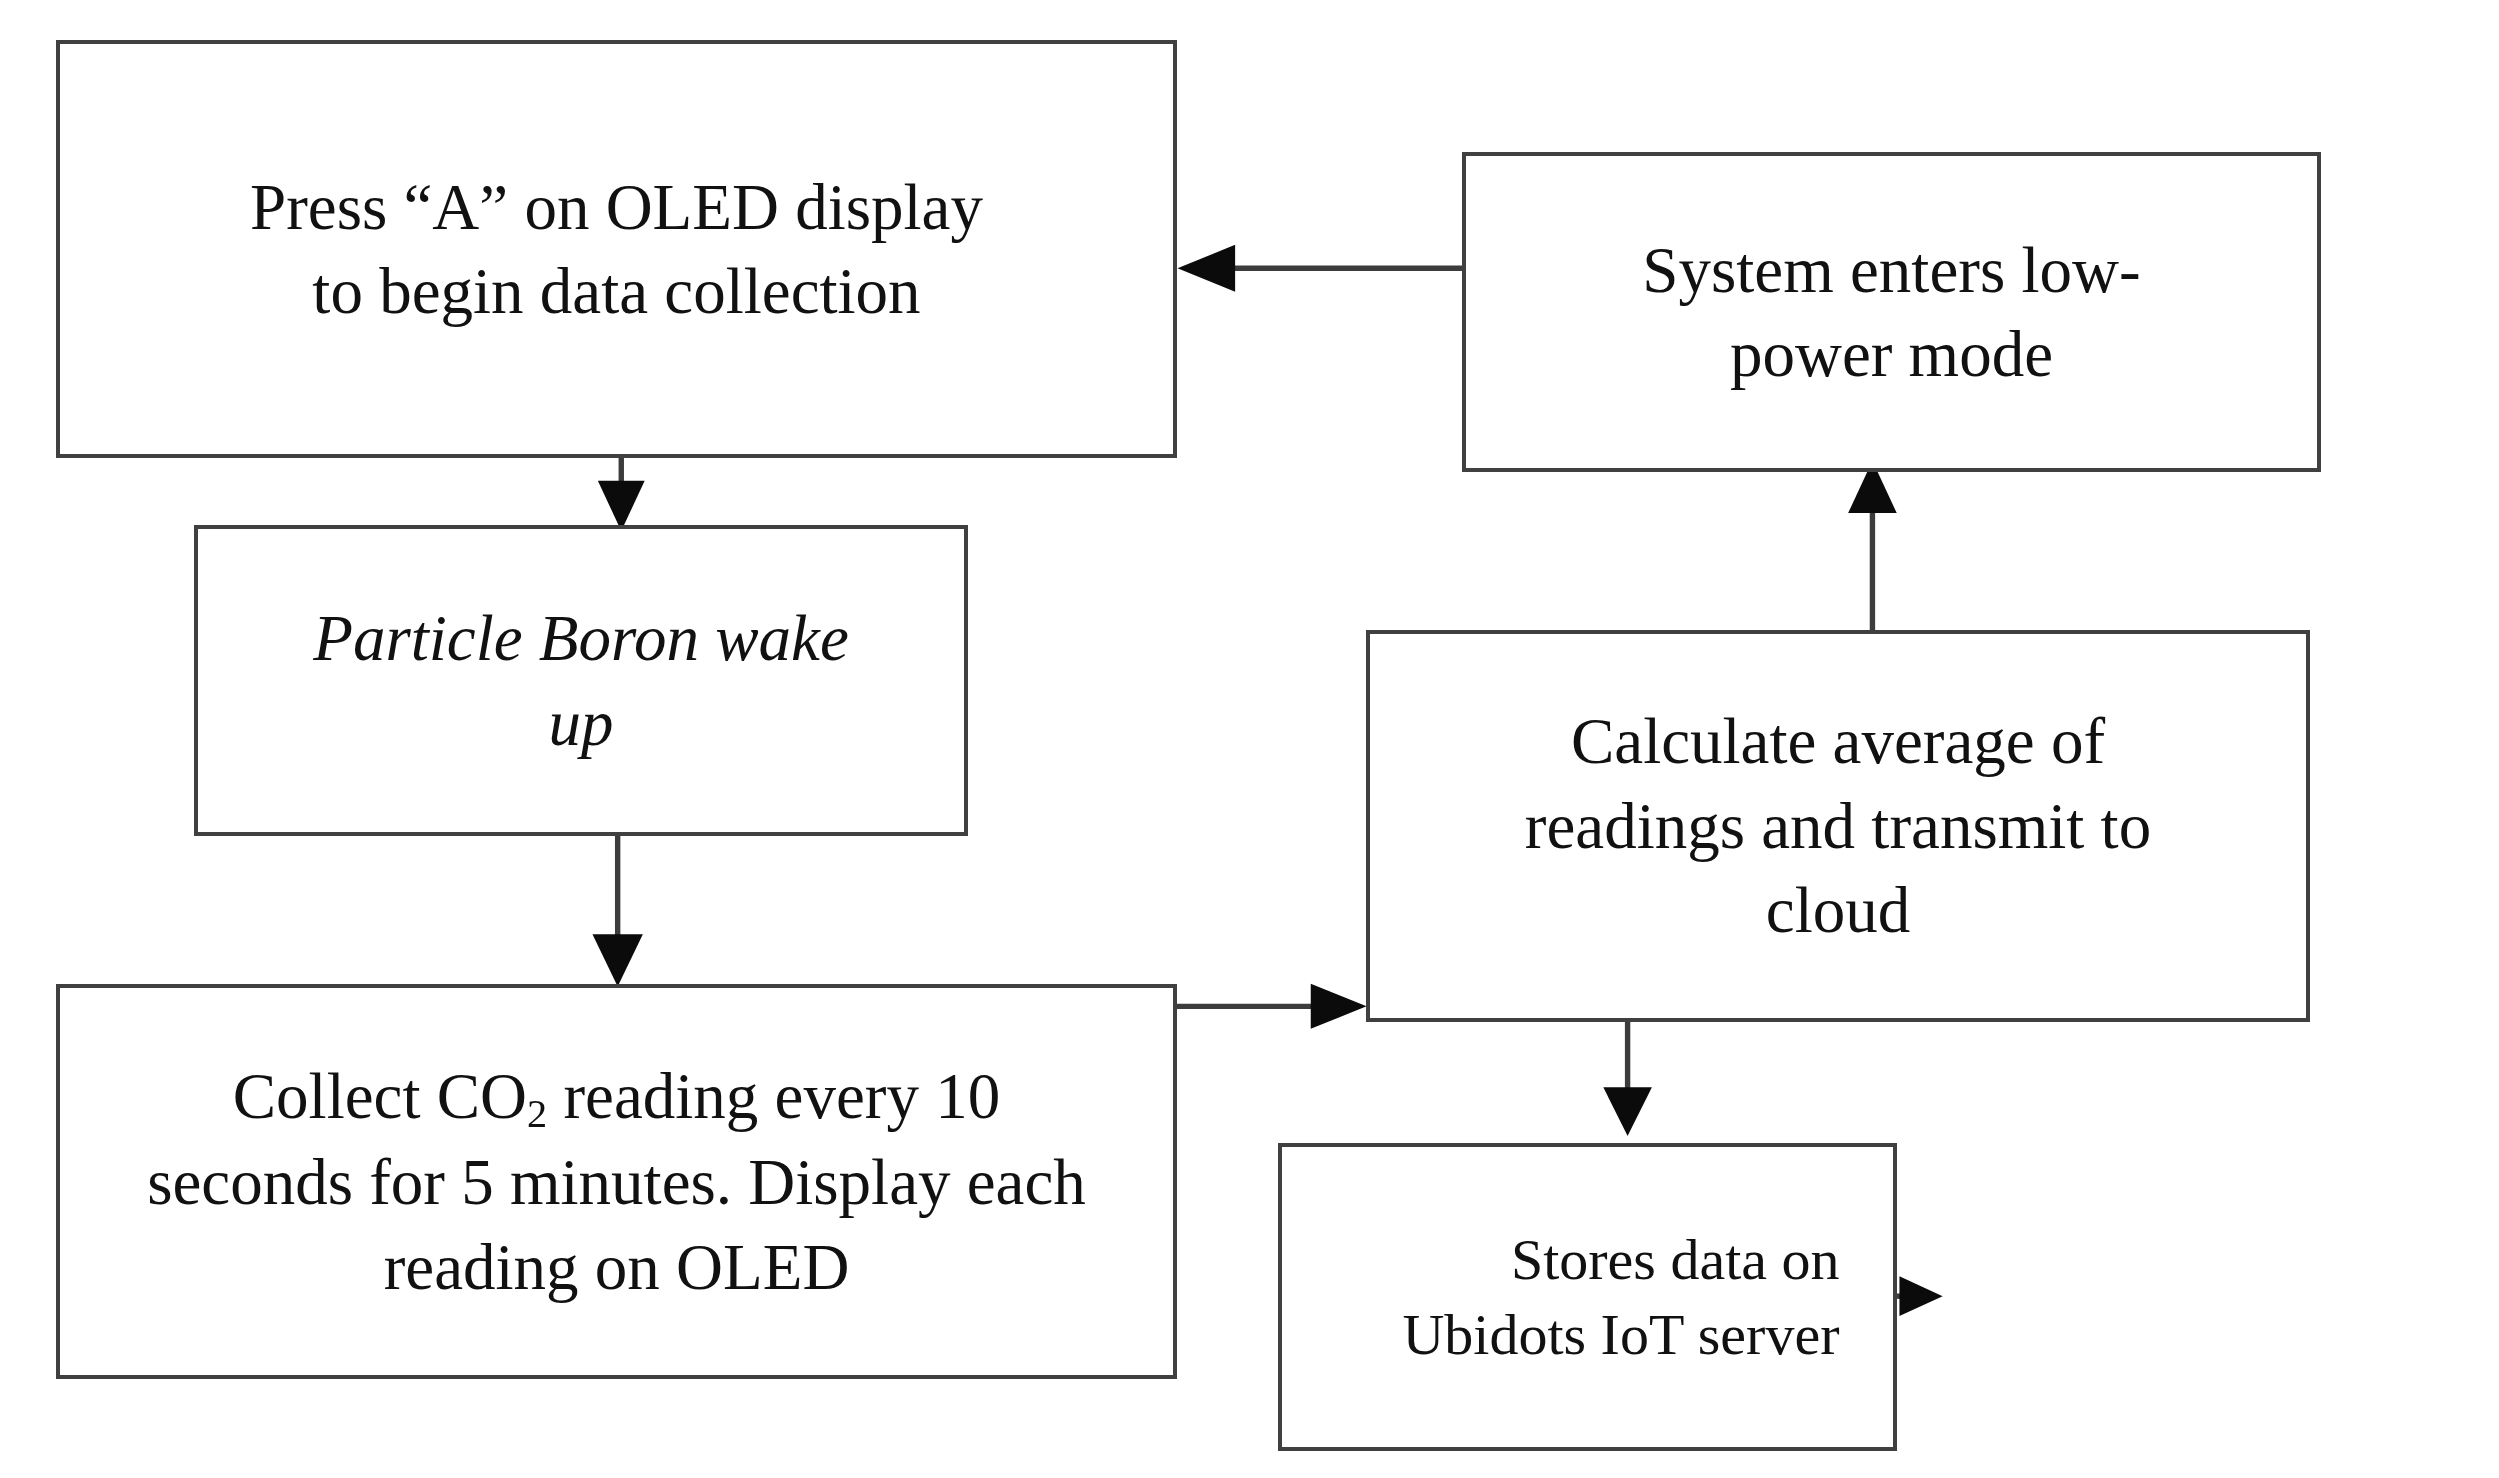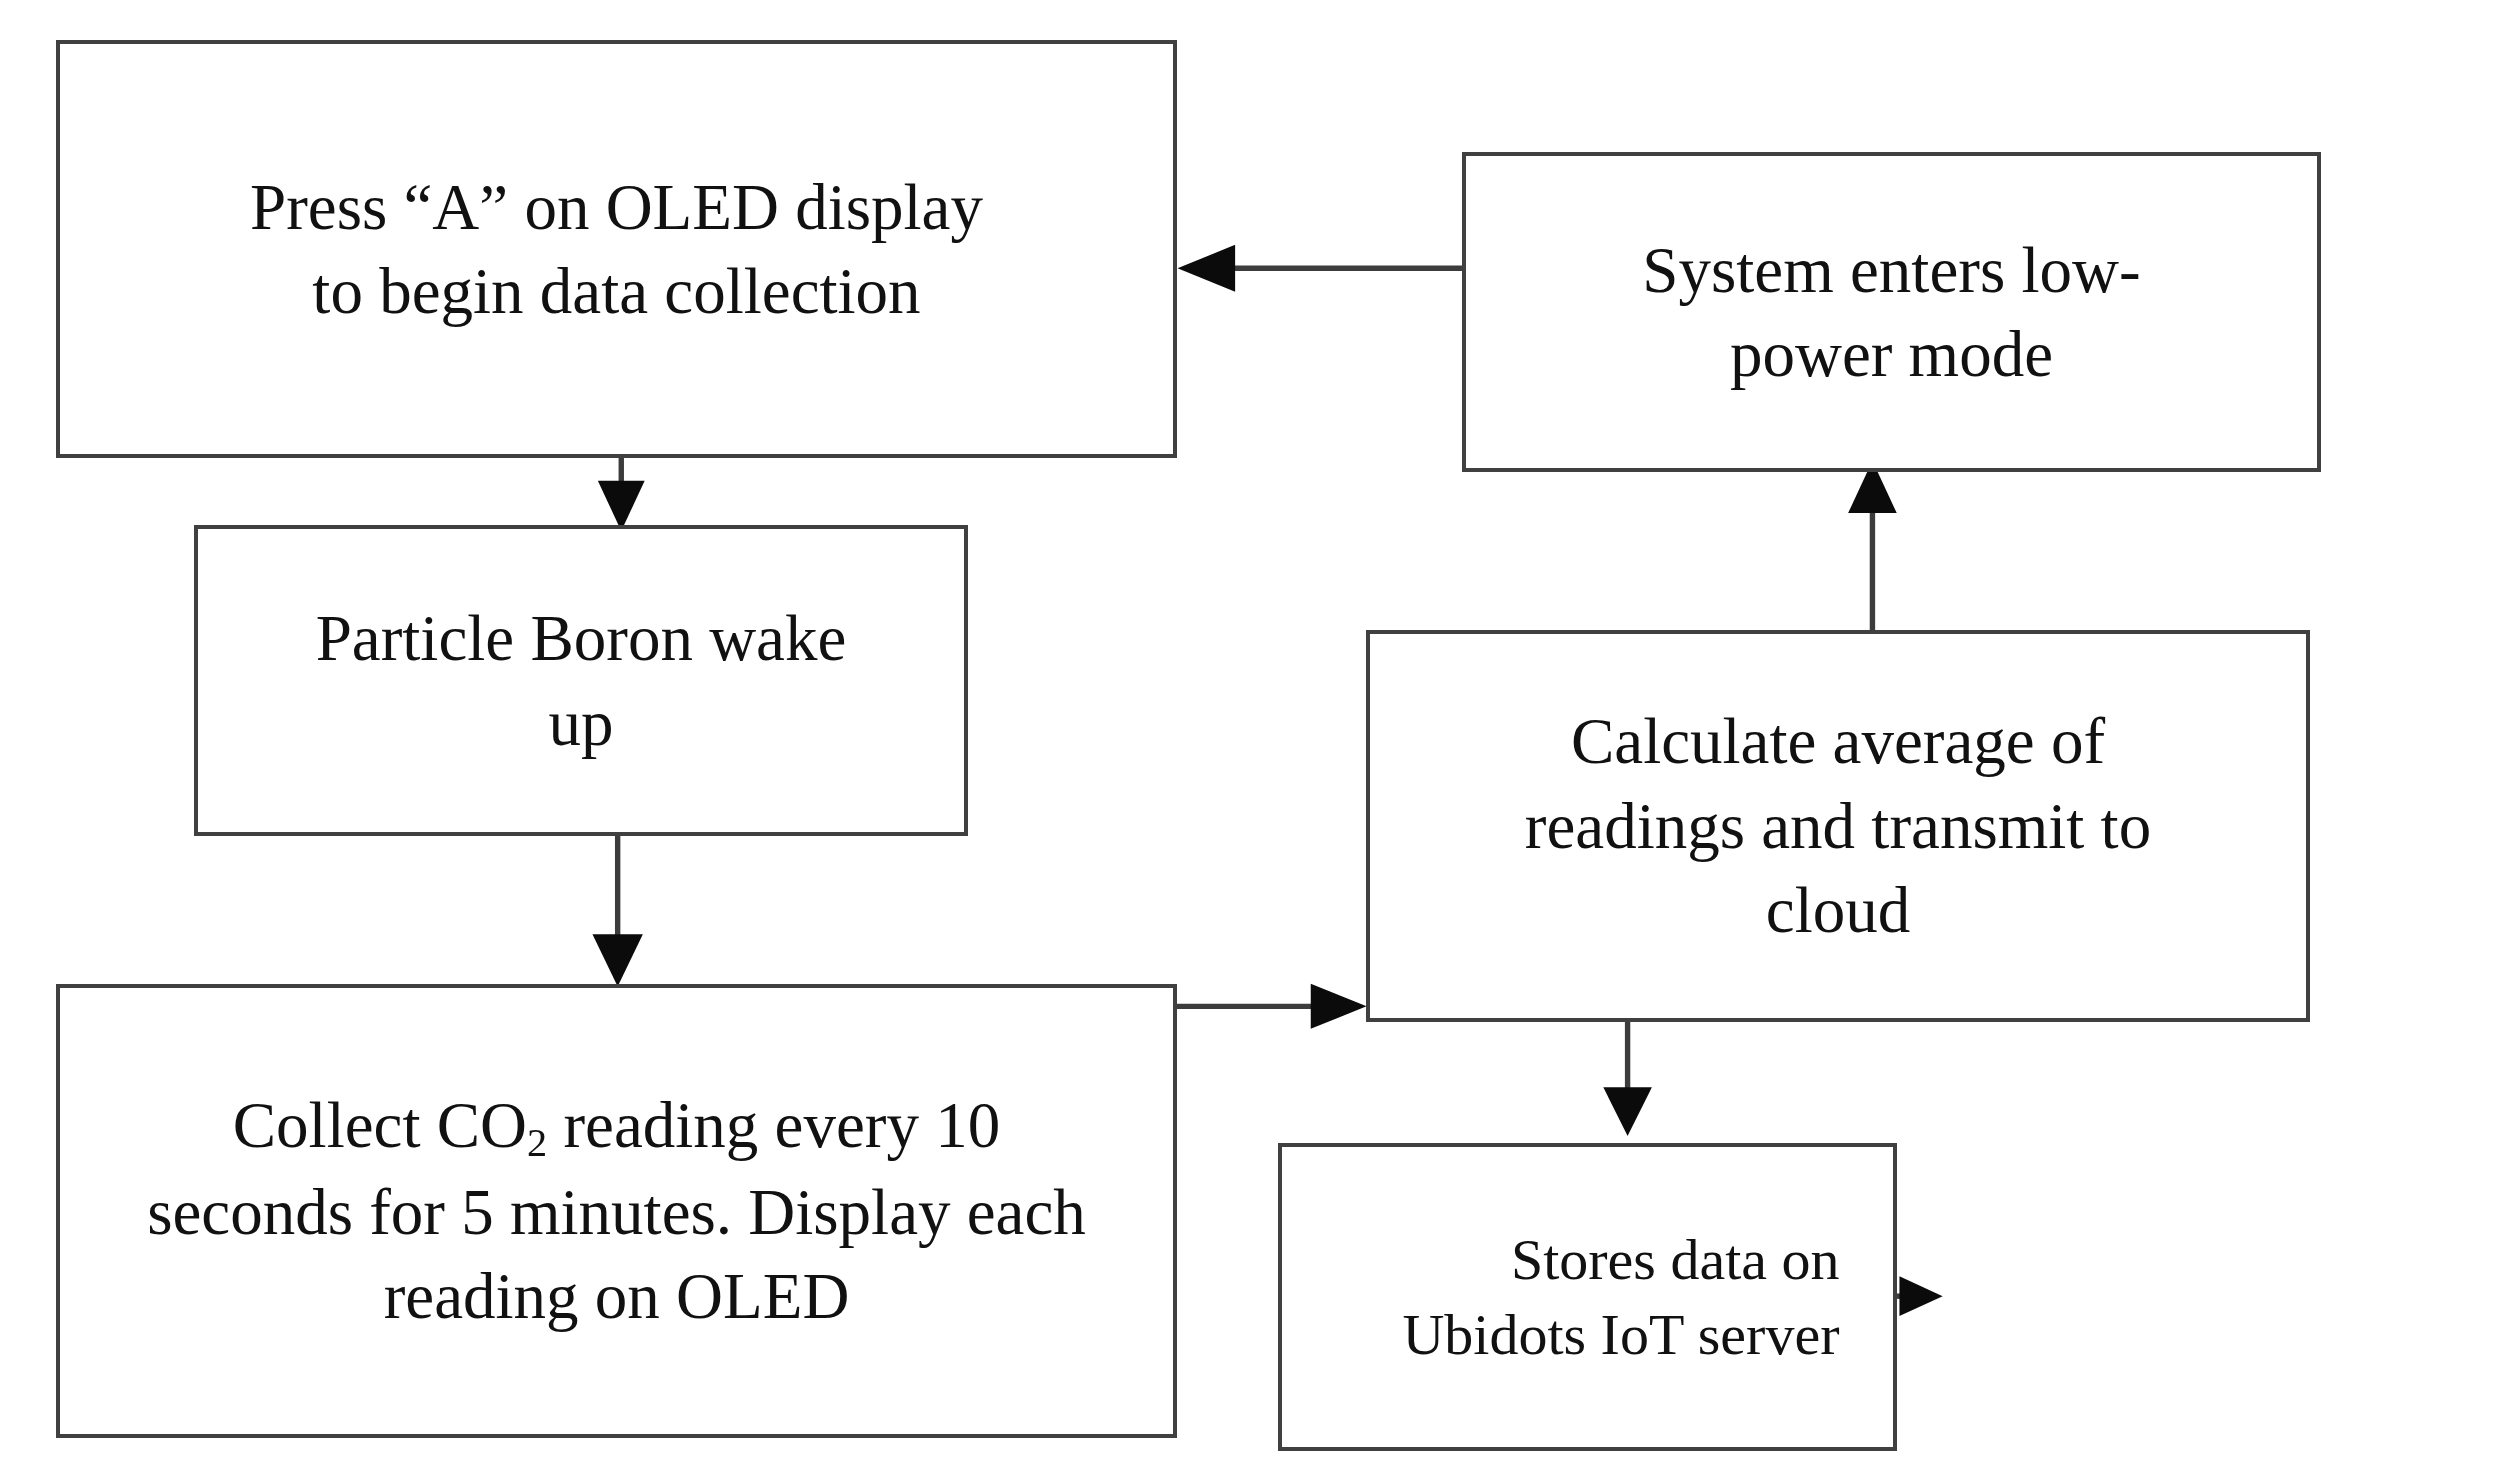--- a/index.html
+++ b/index.html
@@ -42,23 +42,23 @@
   }
 
   
   #node-press        { left: 56px;   top: 40px;   width: 1121px; height: 418px; font-size: 65px; }
   #node-press .label { max-width: 738px; margin: 14px auto; }
 
   #node-lowpower     { left: 1462px; top: 152px;  width: 859px;  height: 320px; font-size: 65px; }
   #node-lowpower .label { max-width: 630px; margin: 0 auto; }
 
   #node-wakeup       { left: 194px;  top: 525px;  width: 774px;  height: 311px; font-size: 65px; }
-  #node-wakeup .label { max-width: 576px; margin: 2px auto; }
+  #node-wakeup .label { max-width: 576px; margin: 2px auto; font-style: italic; }
 
-  #node-collect      { left: 56px;   top: 984px; width: 1121px; height: 454px; font-size: 65px; }
+  #node-collect      { left: 56px;   top: 984px; width: 1121px; height: 395px; font-size: 65px; }
   #node-collect .label { max-width: 981px; margin: 0 auto; }
 
   #node-calculate    { left: 1366px; top: 630px;  width: 944px; height: 392px; font-size: 65px; }
   #node-calculate .label { max-width: 684px; margin: 0 auto; }
 
   #node-stores       { left: 1278px; top: 1143px; width: 619px;  height: 308px; font-size: 58px; text-align: right; }
   #node-stores .label { max-width: 504px; margin: 0 auto; }
 
   #node-analysis     { left: 1941px; top: 1136px; width: 396px;  height: 311px; font-size: 58px; }
   #node-analysis .label { max-width: 360px; margin: 0 auto; }

